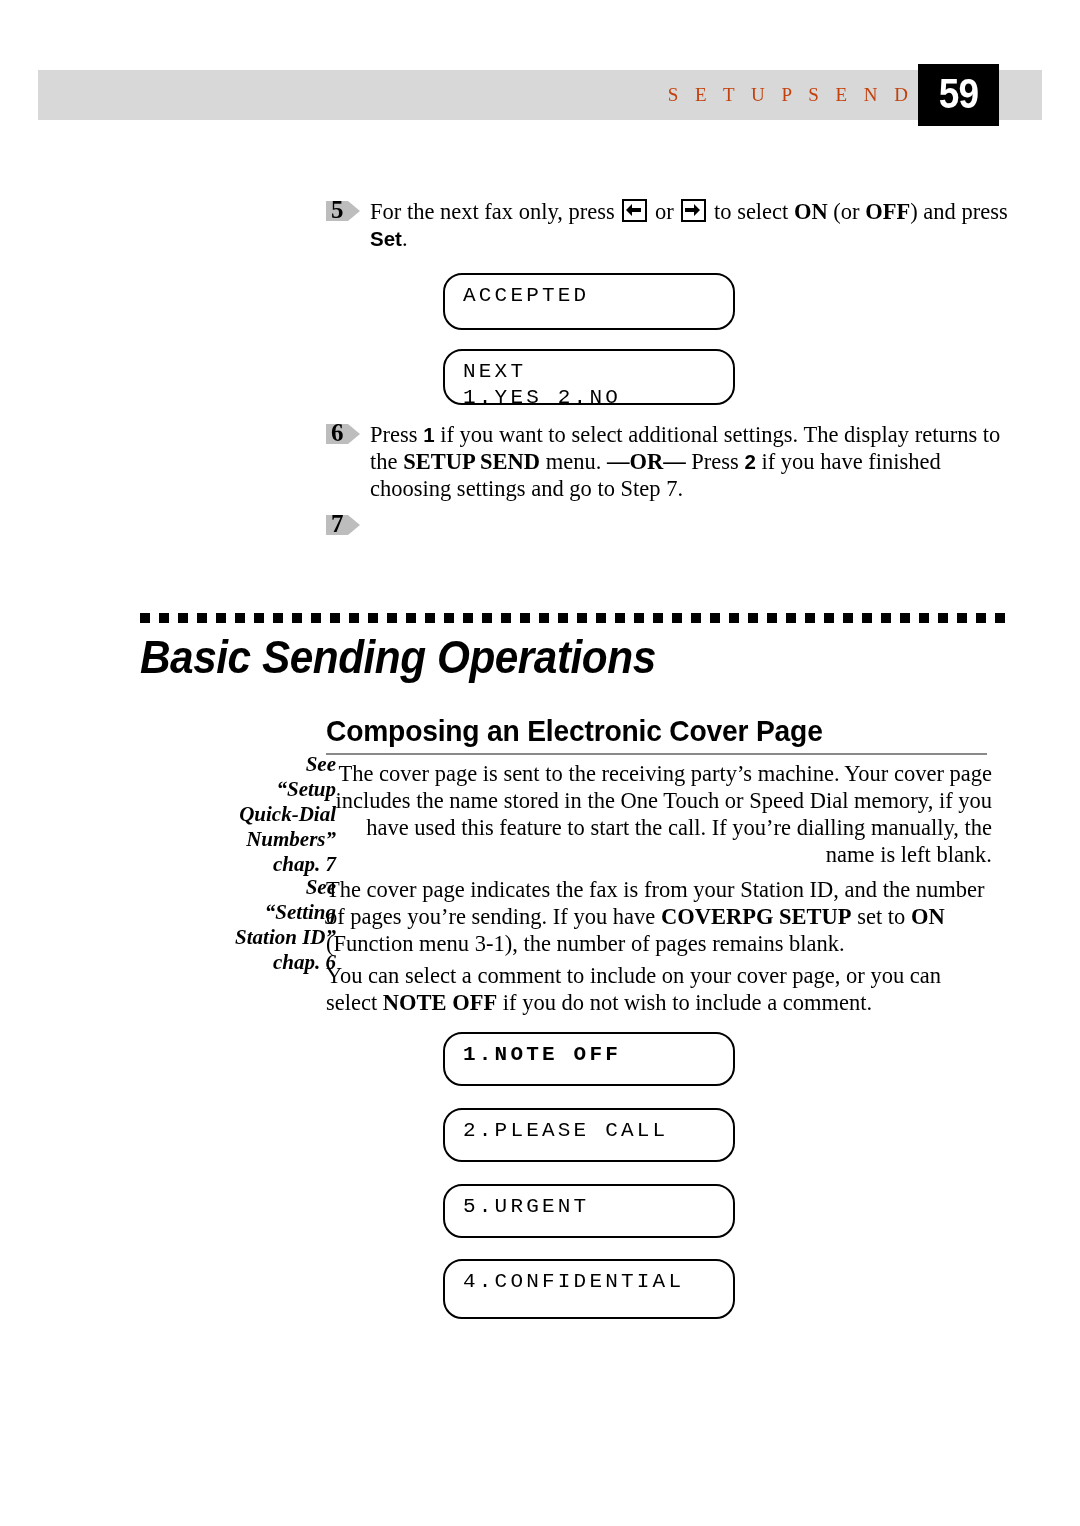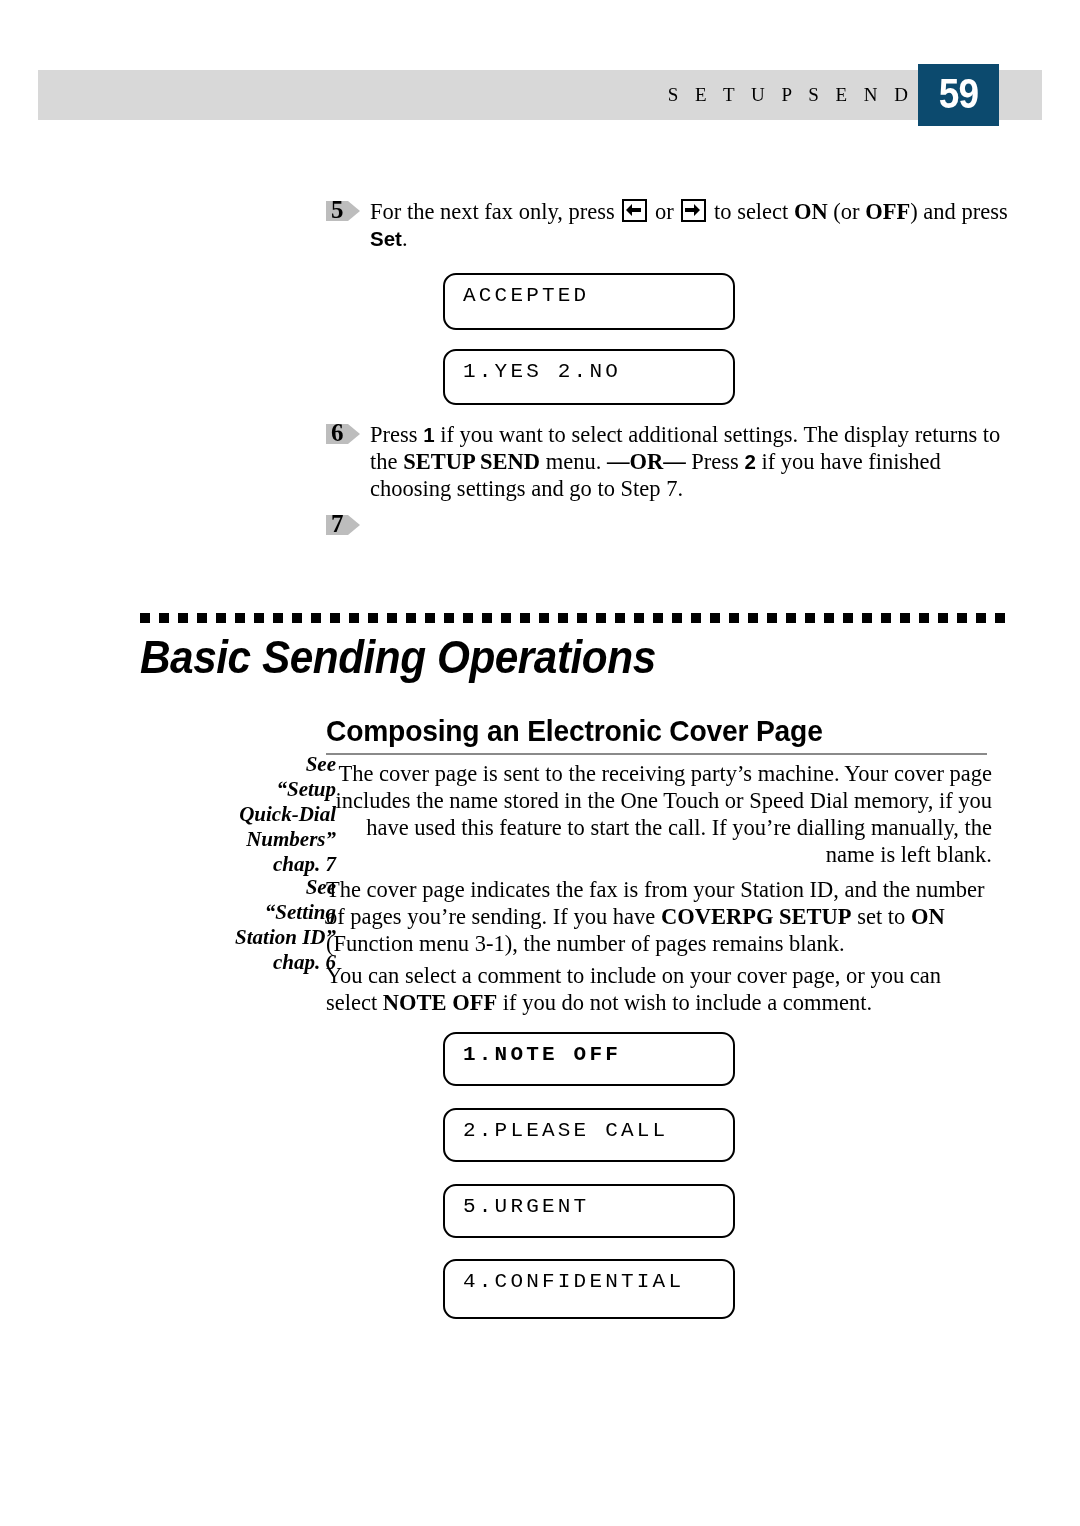--- a/index.html
+++ b/index.html
@@ -32,31 +32,31 @@
     height: 50px;
     background: #d8d8d8;
   }
   .header-label {
     position: absolute;
     right: 128px;
     top: 14px;
     font-family: "Liberation Serif", serif;
     font-size: 19px;
     letter-spacing: 6px;
-    color: #000000;
+    color: #c2410c;
     white-space: nowrap;
     text-align: right;
   }
   .page-number-box {
     position: absolute;
     left: 880px;
     top: -6px;
     width: 81px;
     height: 62px;
-    background: #0c4a6e;
+    background: #000000;
   }
   .page-number-text {
     position: absolute;
     left: 0;
     top: 0;
     width: 81px;
     height: 62px;
     line-height: 60px;
     text-align: center;
     color: #fff;
@@ -125,21 +125,21 @@
     background: #fff;
   }
   .keycap svg { position: absolute; left: 2px; top: 3px; }
 
   
   .lcd {
     position: absolute;
     left: 443px;
     width: 292px;
     border: 2.5px solid #000;
-    border-radius: 13px;
+    border-radius: 19px;
     background: #fff;
     box-sizing: border-box;
     padding: 8px 0 0 18px;
   }
   .lcd-line {
     font-family: "Liberation Mono", monospace;
     font-size: 21px;
     letter-spacing: 3.2px;
     line-height: 26px;
     white-space: pre;
@@ -249,20 +249,21 @@
             <path d="M9 0 L15 6 L9 12 L9 8 L0 8 L0 4 L9 4 Z" fill="#000"></path>
           </svg></span><span> to select </span><span class="b">ON</span><span> (or </span><span class="b">OFF</span><span>) and press </span><span class="sans-b">Set</span><span>.</span></span>
   </div>
 </div>
 
 <div class="lcd" style="top:273px; height:57px;">
   <div class="lcd-line">ACCEPTED</div>
 </div>
 
 <div class="lcd" style="top:349px; height:56px;">
+  <div class="lcd-line">NEXT</div>
   <div class="lcd-line">1.YES 2.NO</div>
 </div>
 
 <div class="steps" style="top:421px;">
   <div class="step">
     <span class="step-marker">
       <span class="flag"></span>
       <span class="num">6</span>
     </span>
     <span class="step-body"><span>Press </span><span class="sans-b">1</span><span> if you want to select additional settings. The display returns to the </span><span class="b">SETUP SEND</span><span> menu. </span><span class="b">—OR—</span><span> Press </span><span class="sans-b">2</span><span> if you have finished choosing settings and go to Step 7.</span></span>

